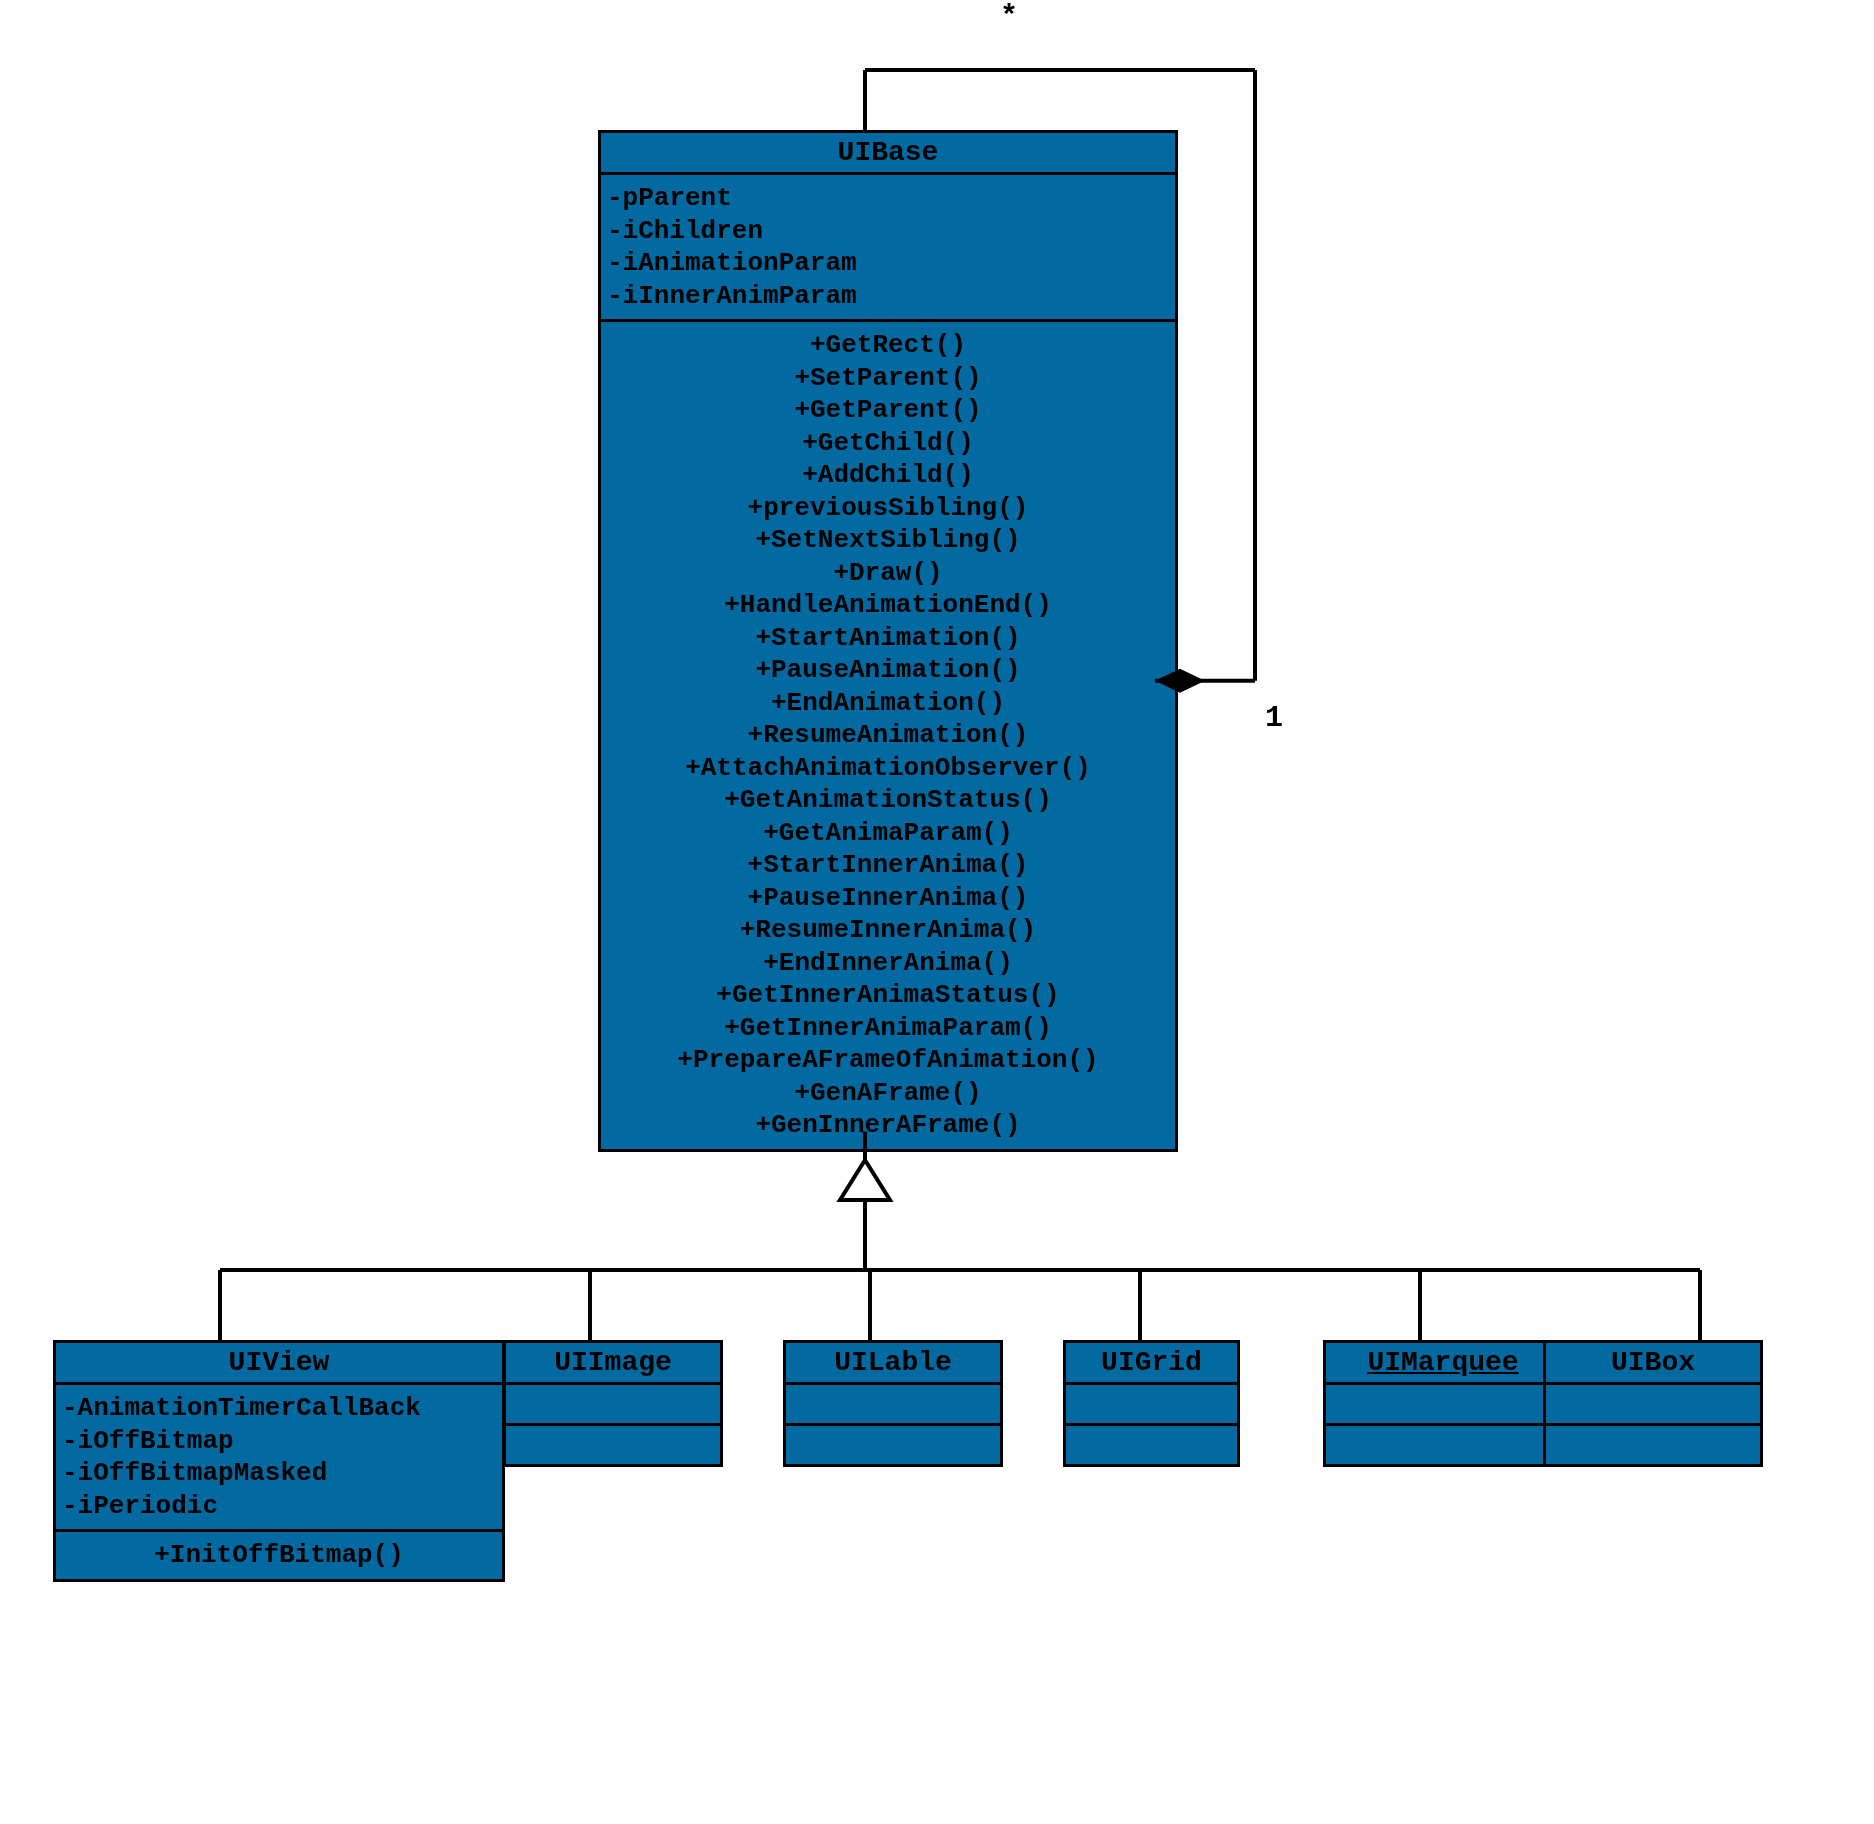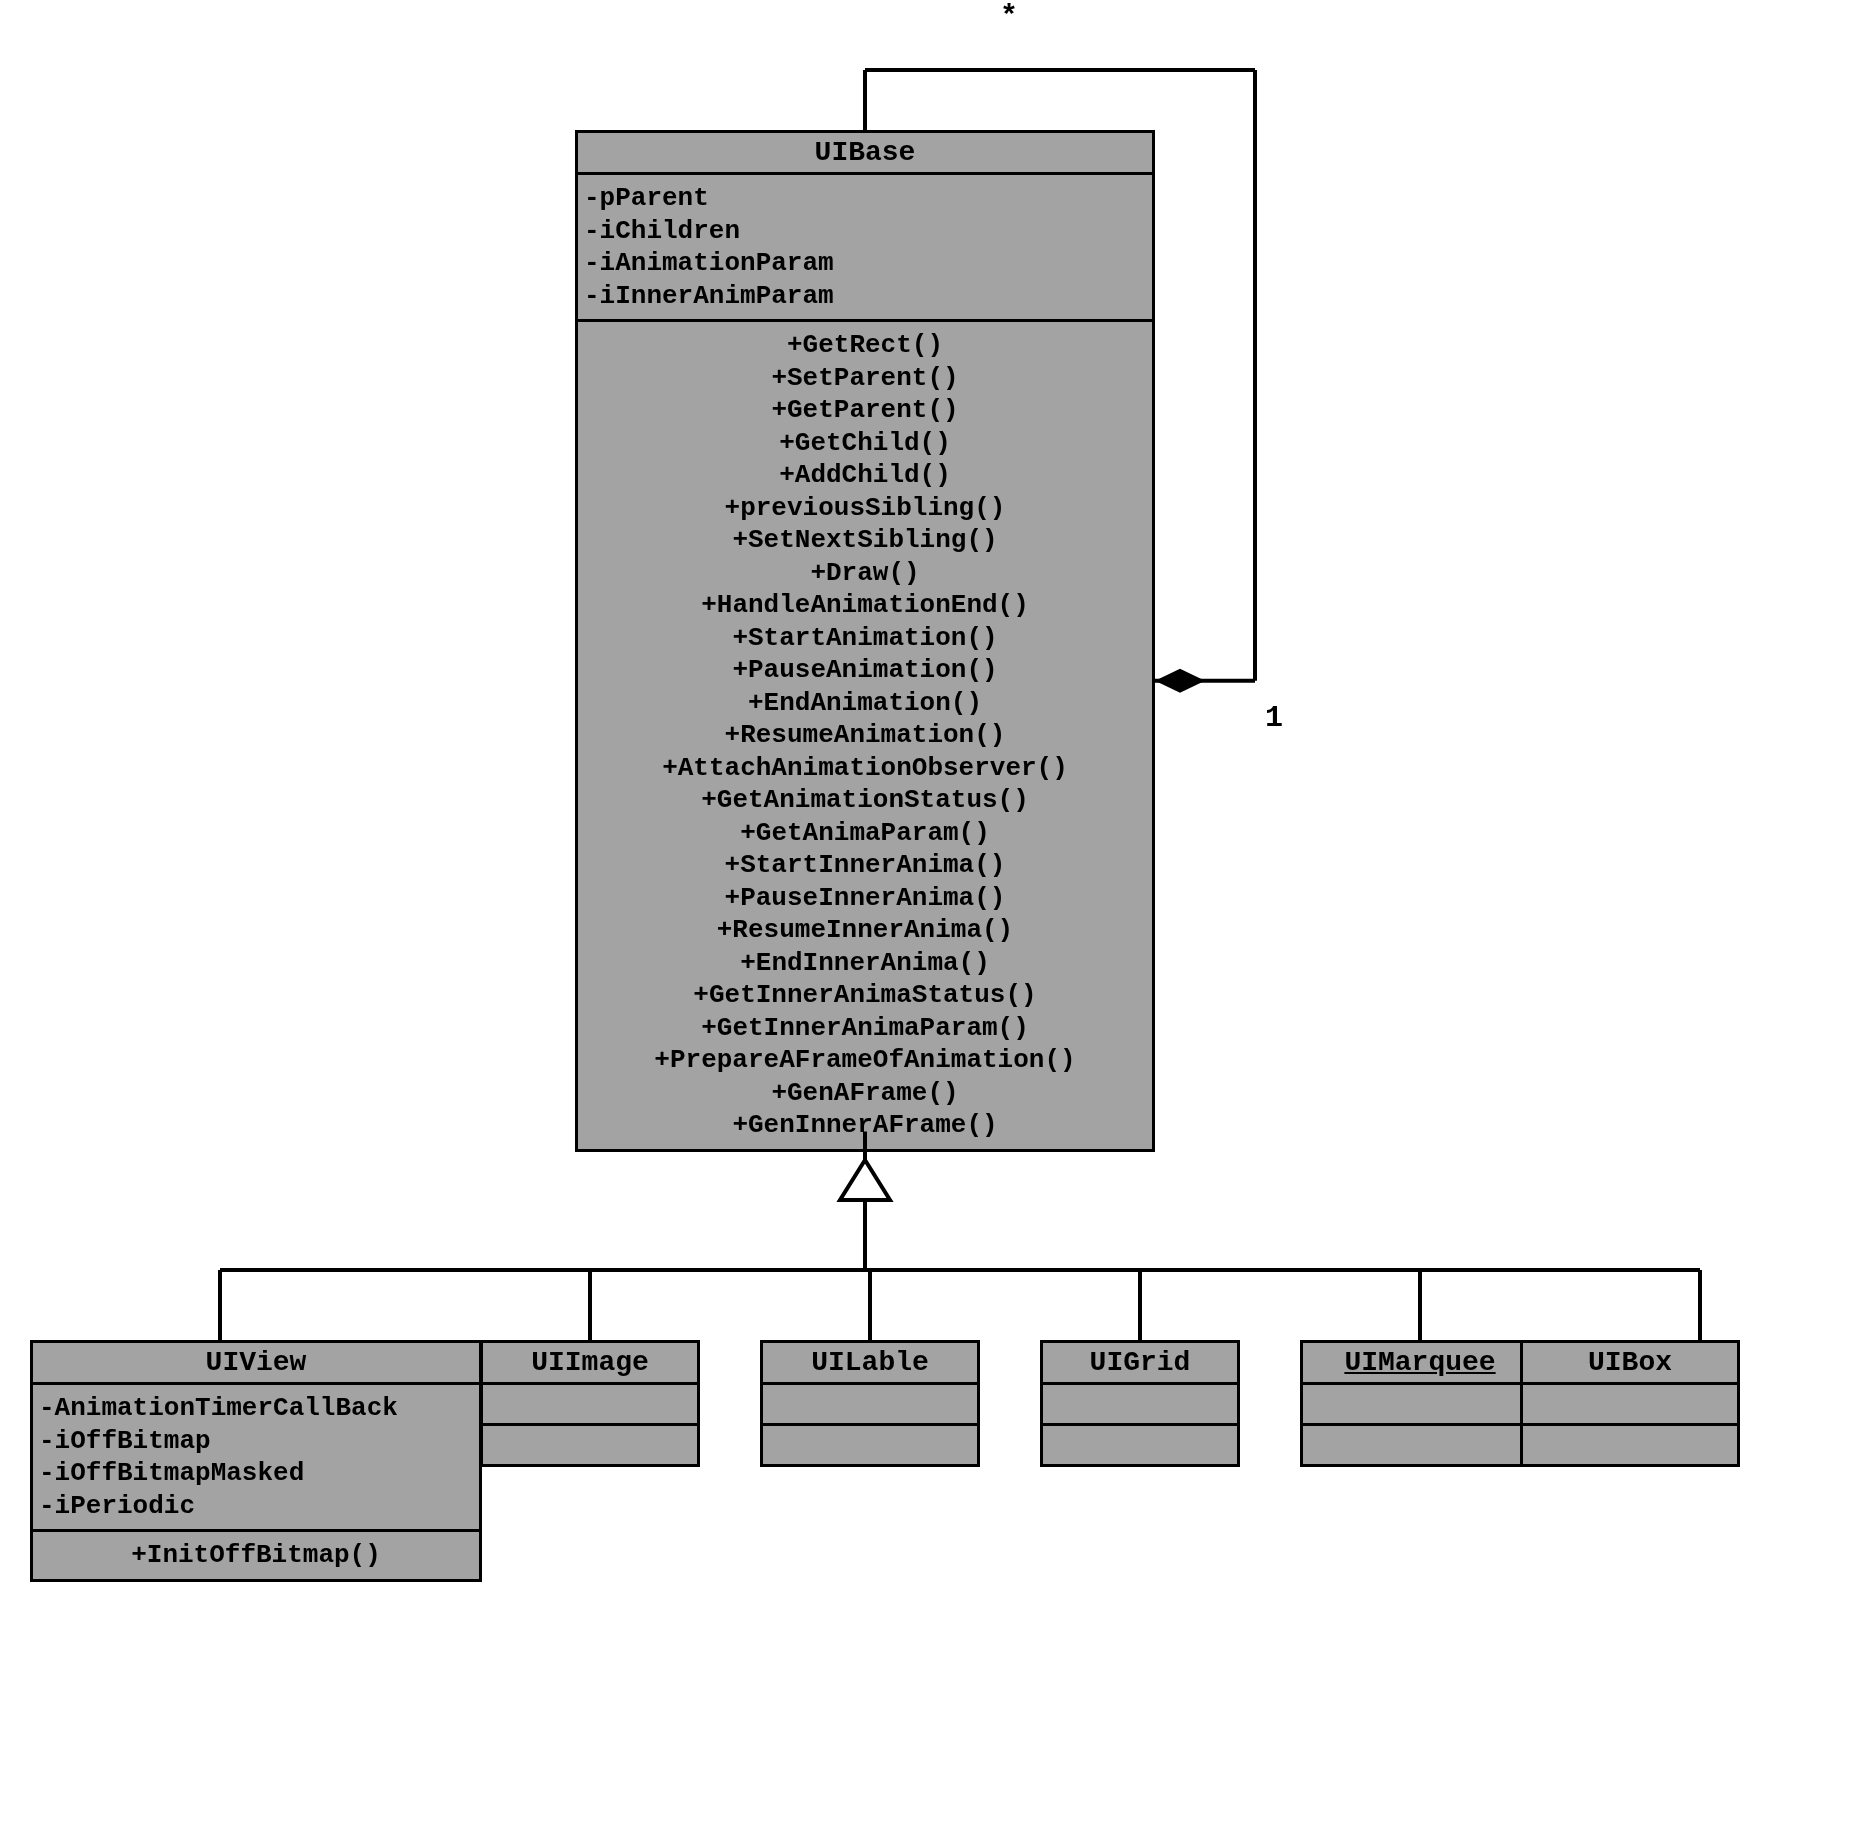--- a/index.html
+++ b/index.html
@@ -7,22 +7,23 @@
     background: #fff;
     margin: 0;
     padding: 0;
     width: 1874px;
     height: 1824px;
     position: relative;
   }
   .uml-class {
     position: absolute;
     border: 3px solid #000;
-    background: #a3a3a3;
+    background: #0369a1;
     box-sizing: border-box;
+    margin-left: 23px;
   }
   .uml-title {
     font-weight: bold;
     text-align: center;
     border-bottom: 3px solid #000;
     padding: 4px 6px;
     font-size: 28px;
   }
   .uml-section {
     border-bottom: 3px solid #000;
@@ -114,21 +115,21 @@
   <div class="uml-section"></div>
   <div class="uml-section"></div>
 </div>
 
 <div class="uml-class" id="uilable" style="left:760px; top:1340px; width:220px;">
   <div class="uml-title">UILable</div>
   <div class="uml-section"></div>
   <div class="uml-section"></div>
 </div>
 
-<div class="uml-class" id="uigrid" style="left:1040px; top:1340px; width:200px;">
+<div class="uml-class" id="uigrid" style="left:1040px; top:1340px; width:177px;">
   <div class="uml-title">UIGrid</div>
   <div class="uml-section"></div>
   <div class="uml-section"></div>
 </div>
 
 <div class="uml-class" id="uimarquee" style="left:1300px; top:1340px; width:240px;text-decoration:underline;">
   <div class="uml-title">UIMarquee</div>
   <div class="uml-section"></div>
   <div class="uml-section"></div>
 </div>

